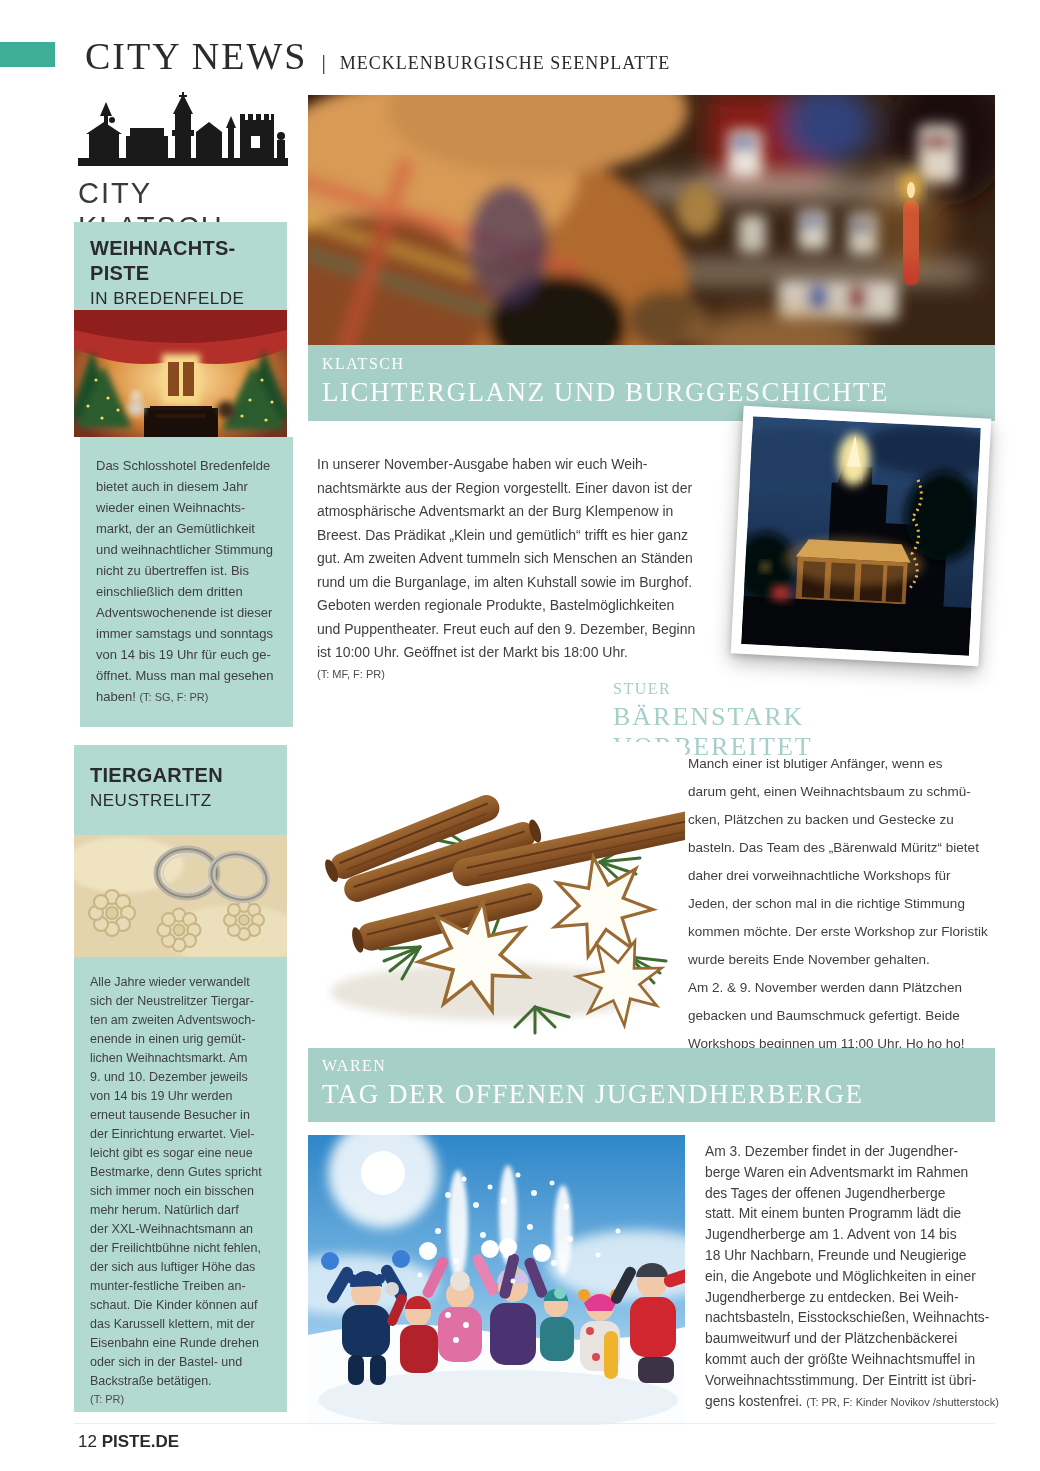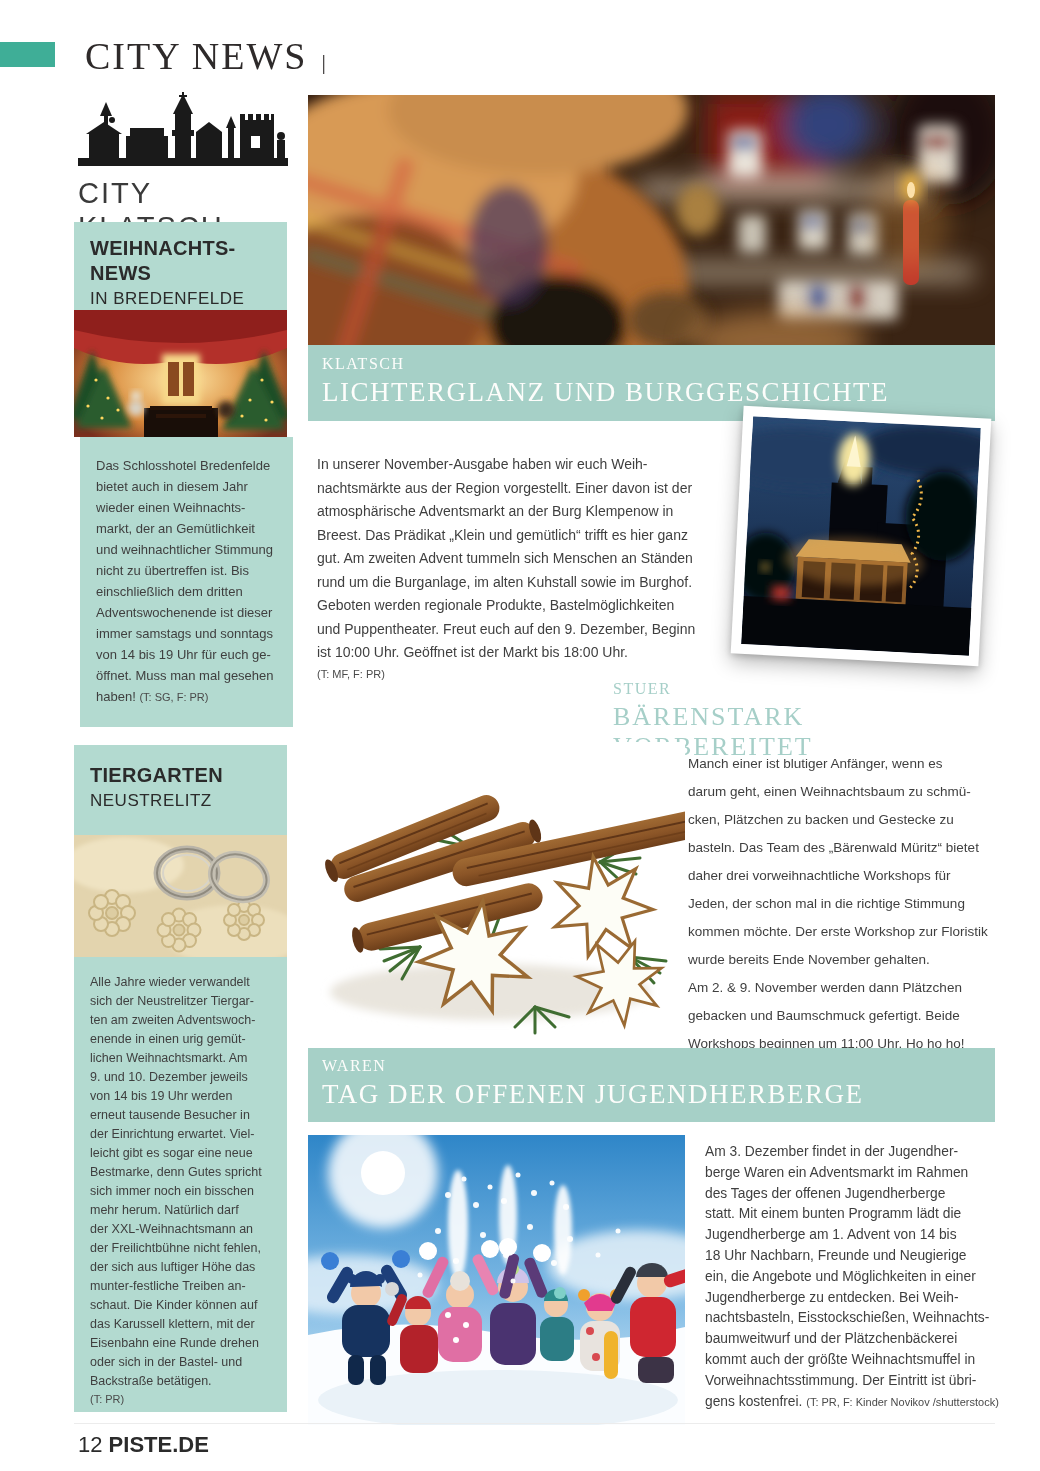--- a/index.html
+++ b/index.html
@@ -36,32 +36,33 @@
   .art-body{white-space:pre-line;color:#3f3f3f;}
   .breest-body{font-size:14px;line-height:23.5px;}
   .stuer-body{font-size:13.5px;line-height:28px;}
   .waren-body{font-size:13.8px;line-height:20.8px;}
 
   .polaroid{background:#fff;padding:10px;box-shadow:0 8px 20px rgba(0,0,0,.28),0 2px 6px rgba(0,0,0,.18);
             transform:rotate(3deg);}
   .photo{display:block;}
 
   .footer-rule{border-top:1px solid #ececec;}
-  .footer-text{font-size:22px;color:#2b2b2b;}
+  .footer-text{font-size:17px;color:#2b2b2b;}
   .footer-text b{font-weight:bold;}
 </style>
 </head>
 <body>
 
 <div class="page">
 
   <div class="abs accent-bar" style="left:0;top:42;left:0px;top:42px;width:55px;height:25px;"></div>
   <div class="abs masthead" style="left:85px;top:34px;">
     <span class="mast-title">CITY NEWS</span>
     <span class="mast-sep">|</span>
+    <span class="mast-region">MECKLENBURGISCHE SEENPLATTE</span>
   </div>
 
   <div class="abs" style="left:78px;top:92px;width:210px;height:110px;">
     <svg width="210" height="78" viewBox="0 0 210 78">
       <g fill="#1a1a1a">
         <rect x="0" y="66" width="210" height="8"></rect>
         <polygon points="8,42 26,30 44,42"></polygon>
           <rect x="11" y="42" width="30" height="24"></rect>
         <rect x="48" y="44" width="42" height="22"></rect>
         <rect x="52" y="36" width="34" height="10"></rect>
@@ -87,21 +88,21 @@
         <rect x="199" y="48" width="8" height="18"></rect>
           <circle cx="203" cy="44" r="4"></circle>
       </g>
     </svg>
     <div class="logo-text" style="margin-top:2px;">CITY KLATSCH</div>
   </div>
 
   <div class="abs teal-box" style="left:74px;top:222px;width:213px;height:88px;">
     <div style="padding:14px 0 0 16px;">
       <div class="side-title">WEIHNACHTS-</div>
-      <div class="side-title">NEWS</div>
+      <div class="side-title">PISTE</div>
       <div class="side-sub">IN BREDENFELDE</div>
     </div>
   </div>
   <svg class="abs photo" style="left:74px;top:310px;" width="213" height="127" viewBox="0 0 213 127">
     <defs>
       <filter id="b1" x="-30%" y="-30%" width="160%" height="160%">
           <feGaussianBlur stdDeviation="3"></feGaussianBlur>
         </filter>
       <radialGradient id="glow1" cx="50%" cy="55%" r="60%">
         <stop offset="0%" stop-color="#ffe9a8"></stop>

